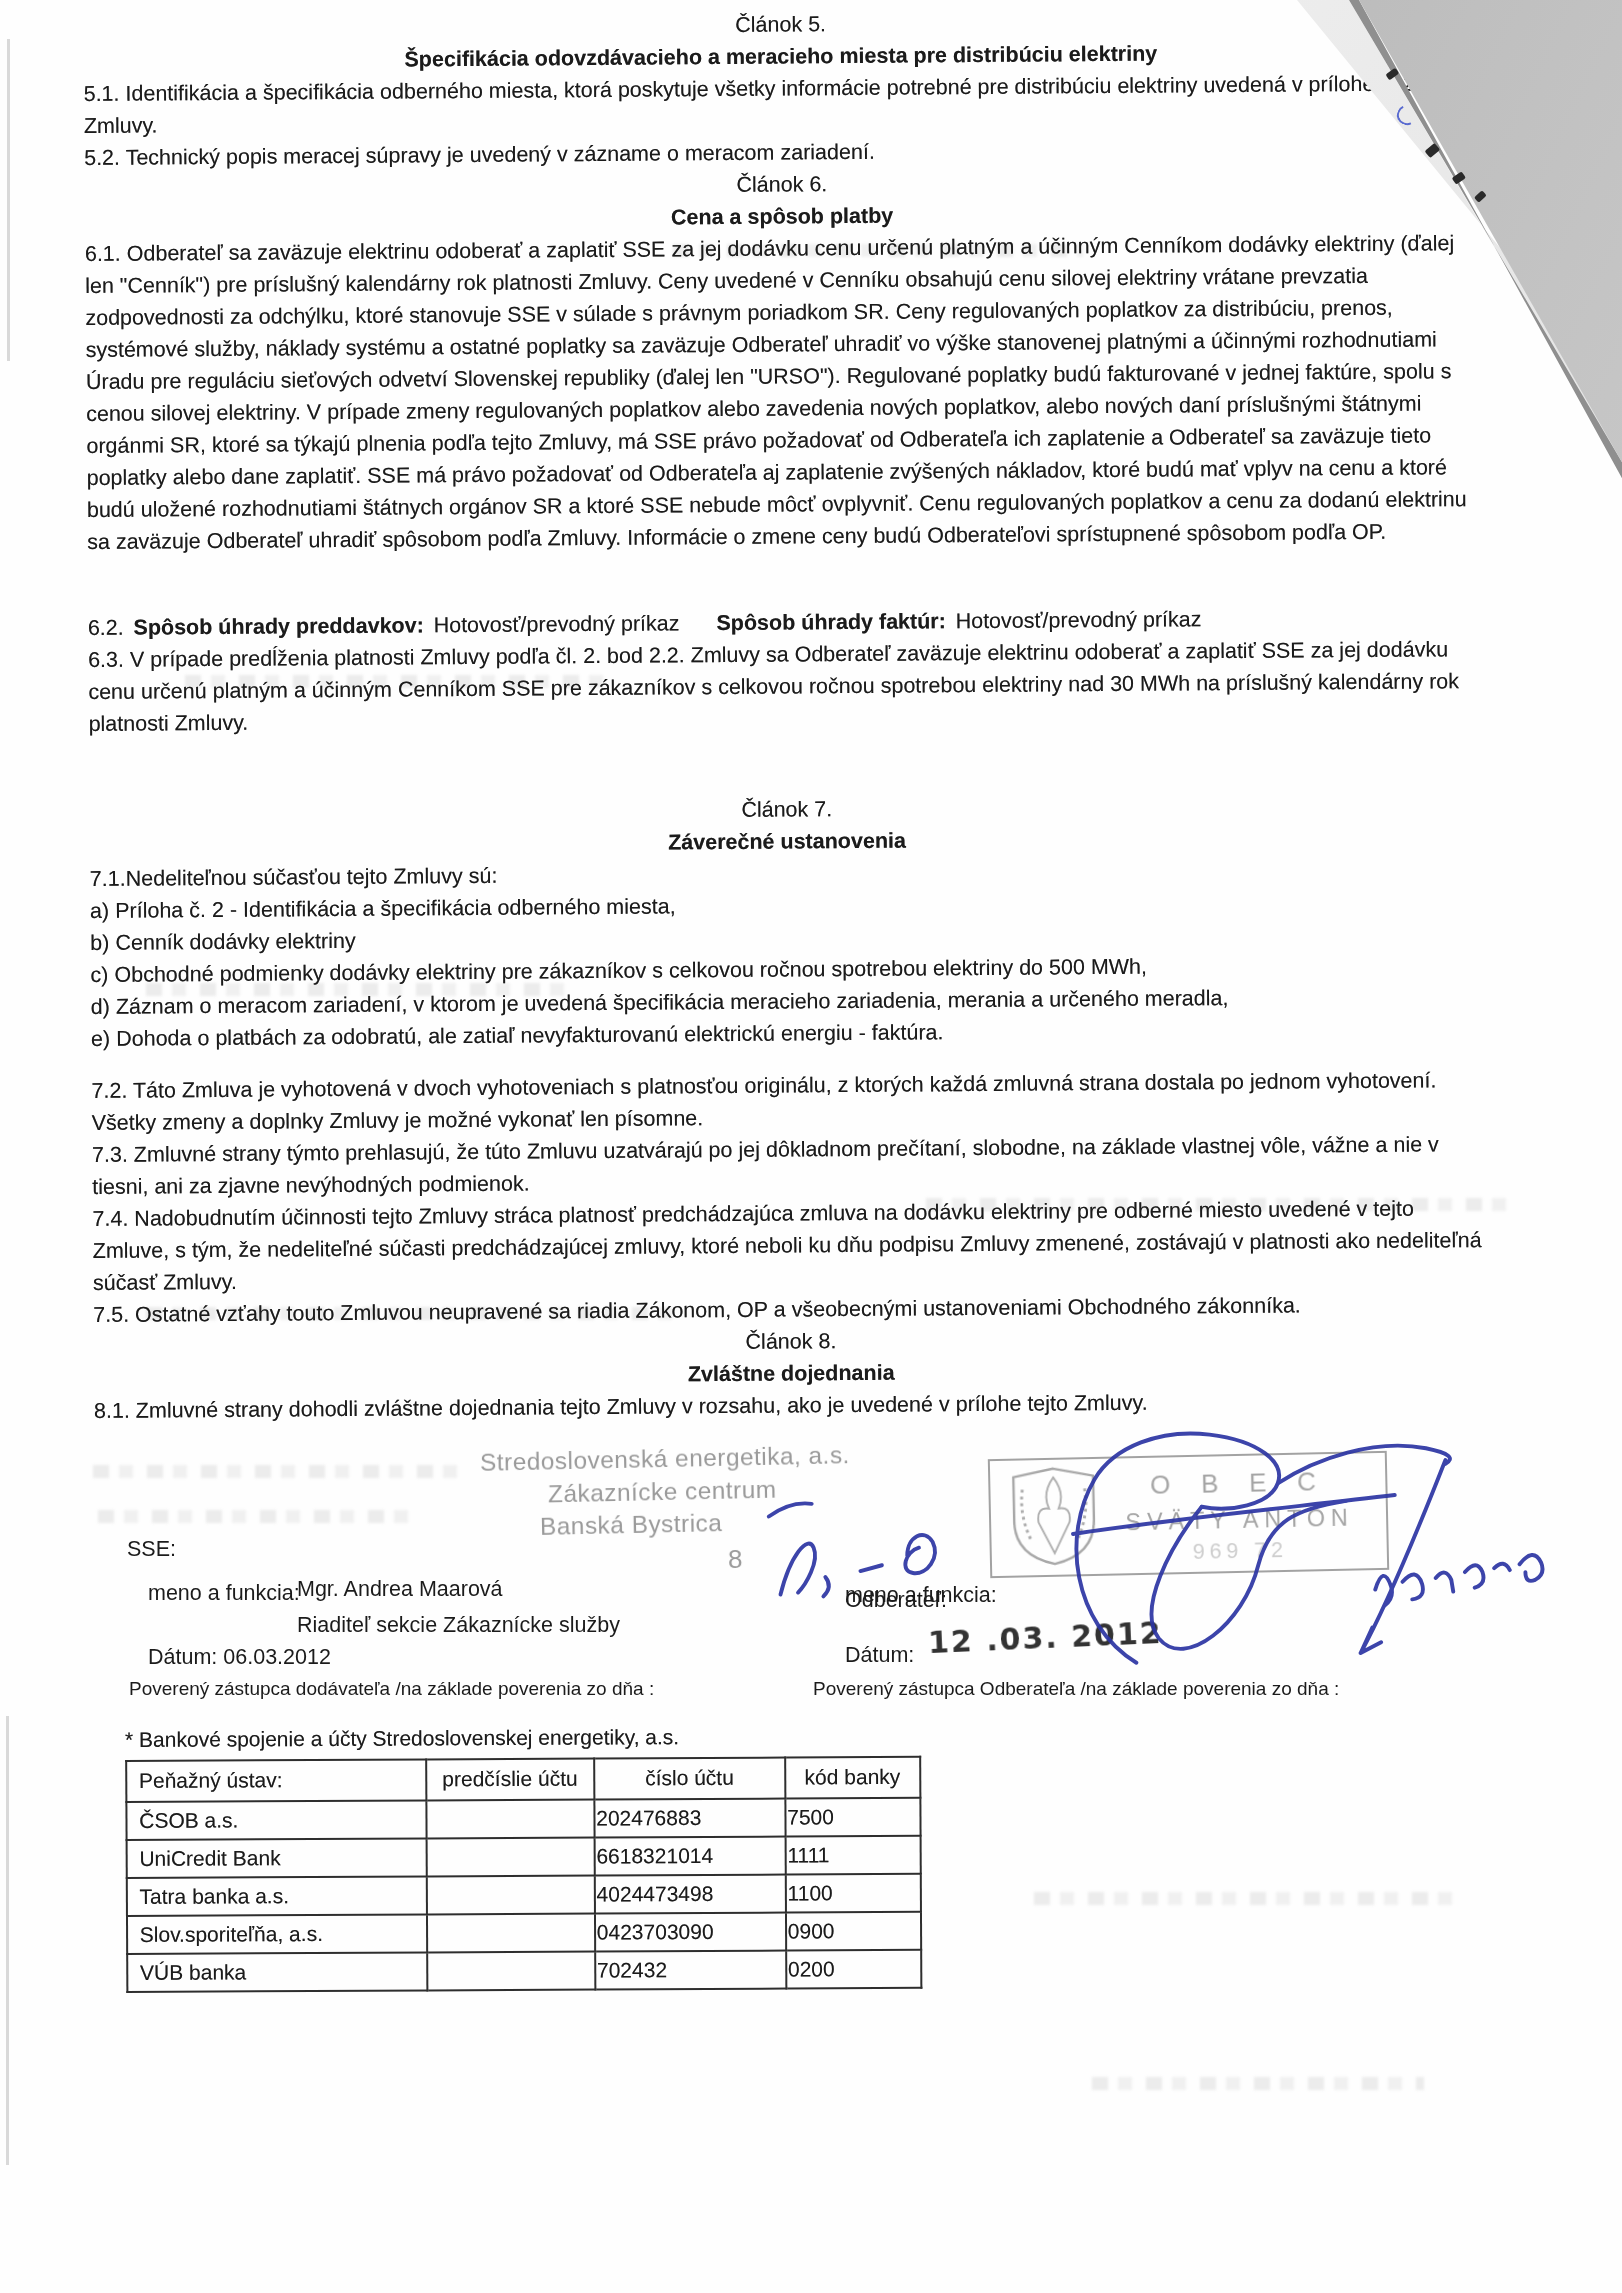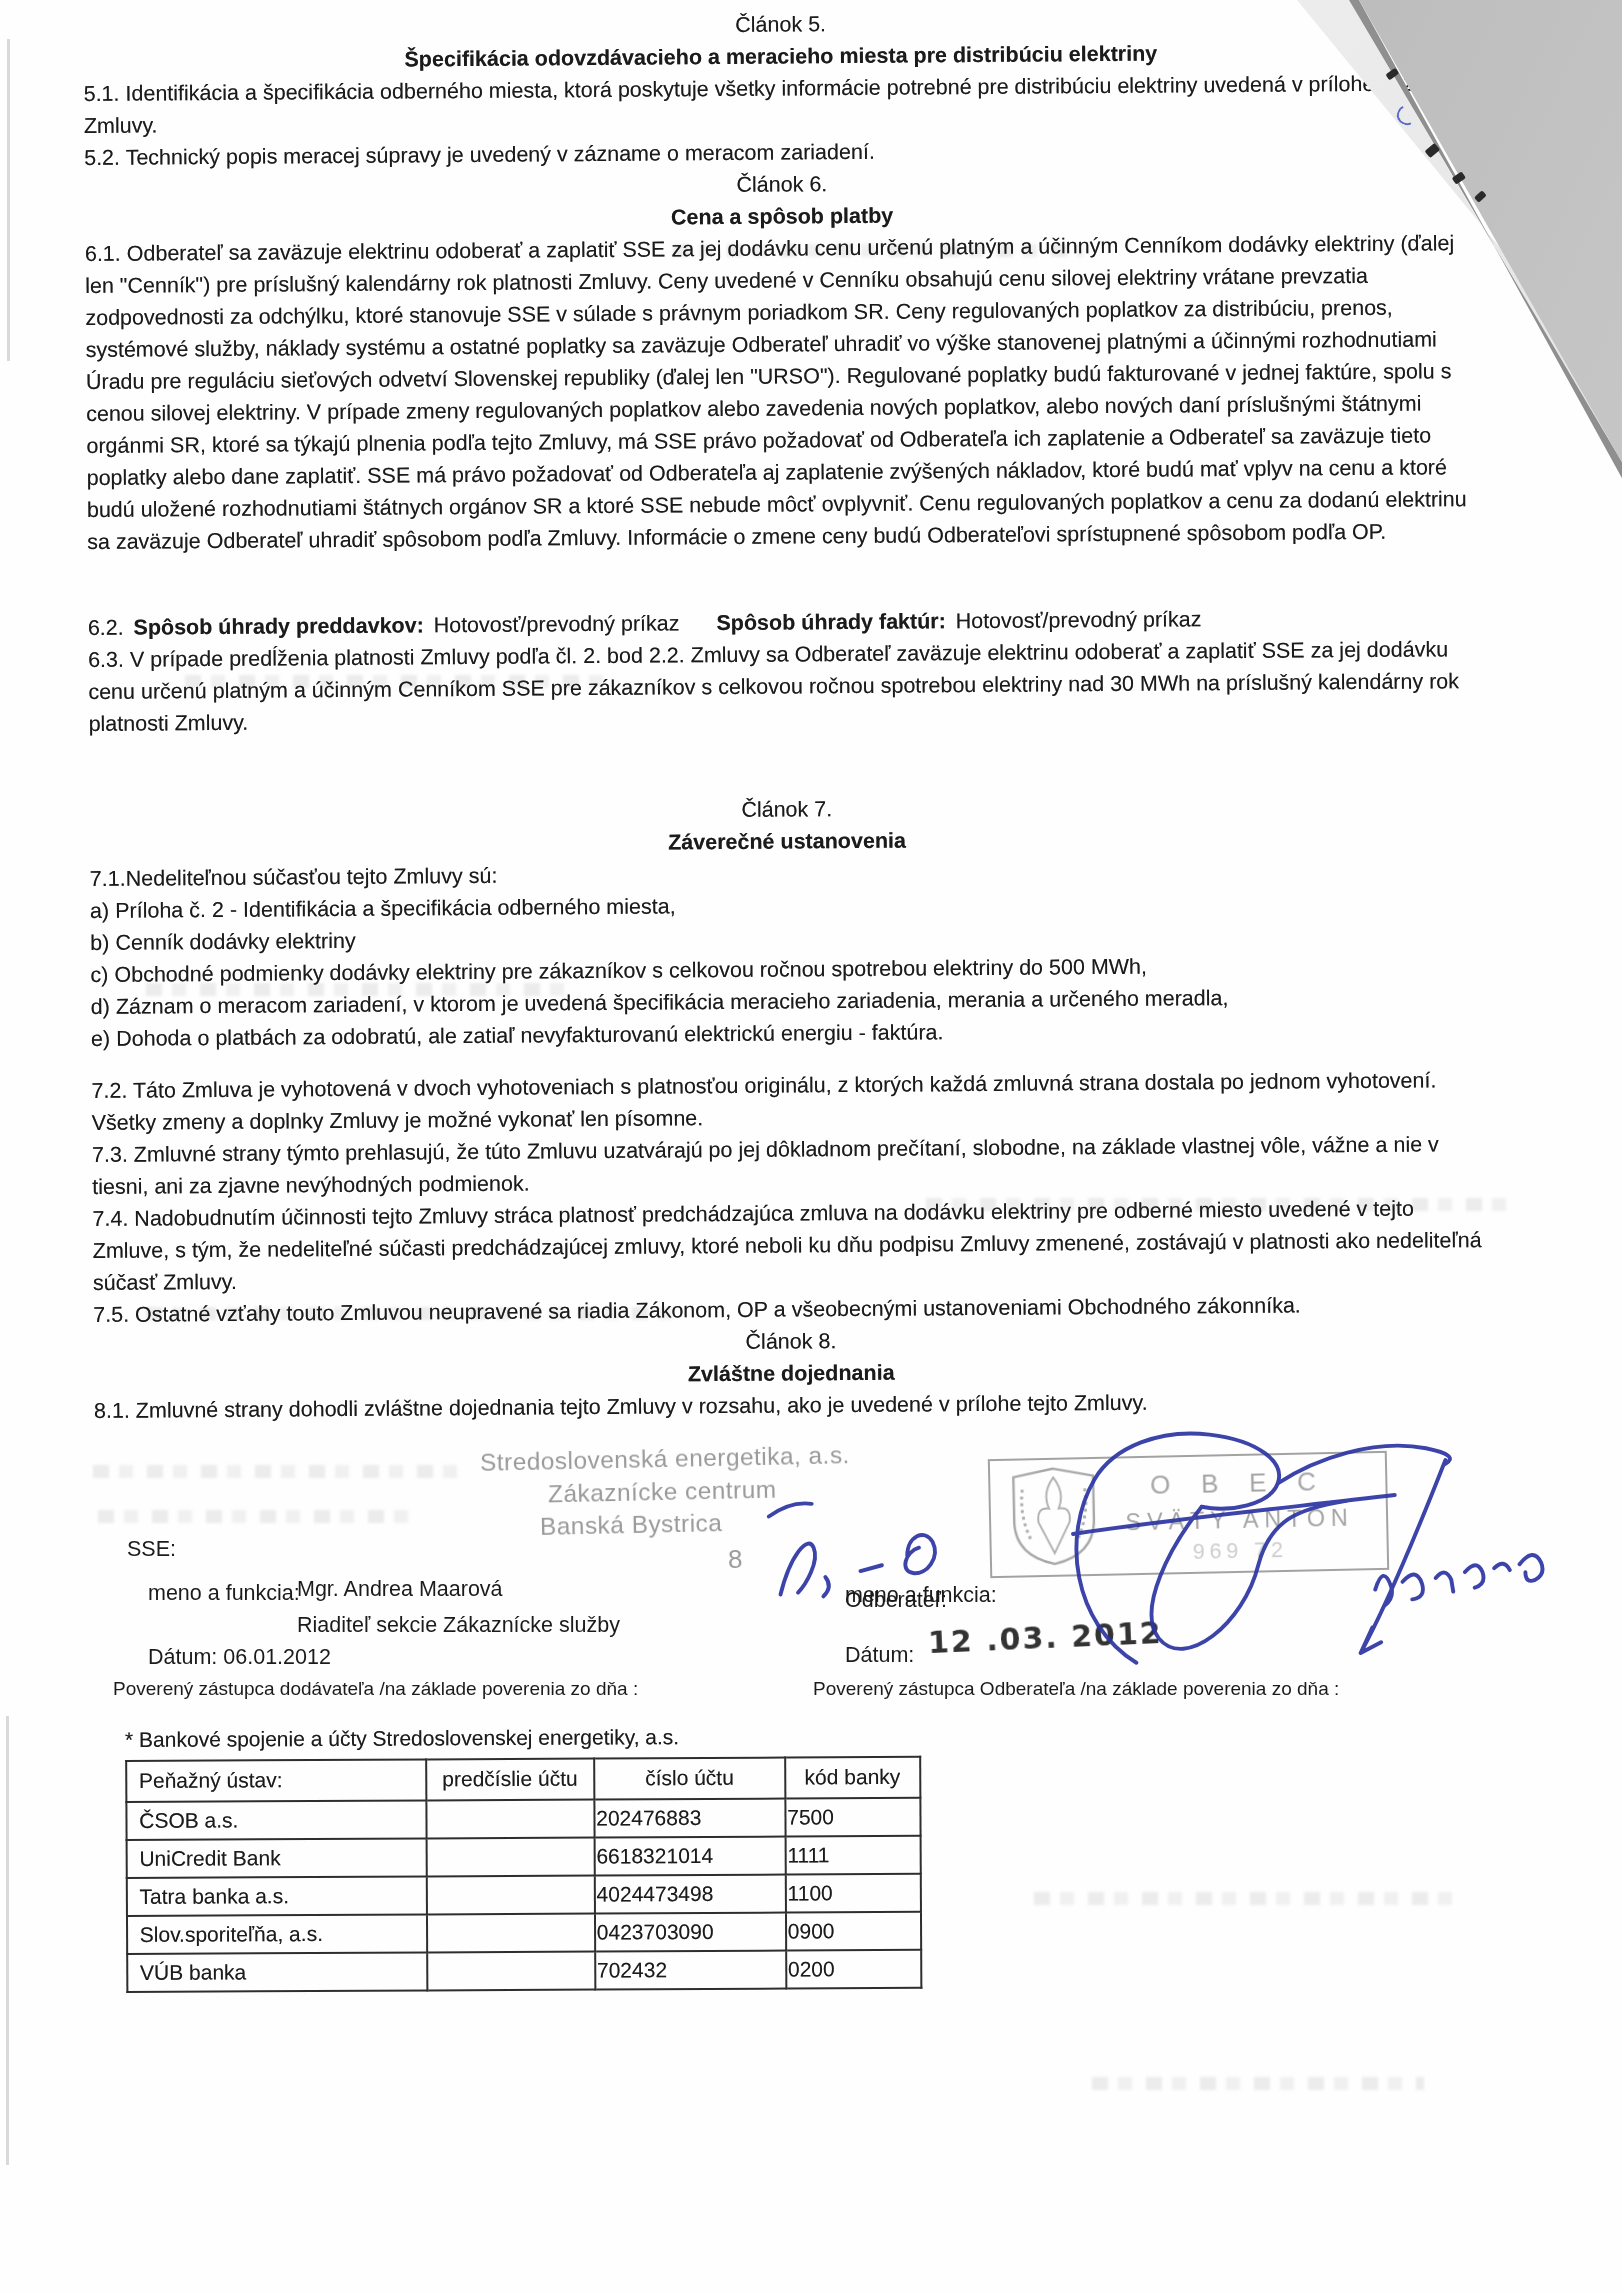--- a/index.html
+++ b/index.html
@@ -109,22 +109,22 @@
   <div class="sig">
     <div class="abs gray-stamp" style="left:480px;top:2px;">Stredoslovenská energetika, a.s.</div>
     <div class="abs gray-stamp" style="left:548px;top:35px;">Zákaznícke centrum</div>
     <div class="abs gray-stamp" style="left:540px;top:68px;">Banská Bystrica</div>
     <div class="abs gray-stamp" style="left:728px;top:101px;font-size:26px;">8</div>
 
     <div class="abs" style="left:127px;top:94px;">SSE:</div>
     <div class="abs" style="left:148px;top:138px;">meno a funkcia:</div>
     <div class="abs" style="left:297px;top:134px;">Mgr. Andrea Maarová</div>
     <div class="abs" style="left:297px;top:170px;">Riaditeľ sekcie Zákaznícke služby</div>
-    <div class="abs" style="left:148px;top:202px;"><span>Dátum:</span>&nbsp;<span>06.01.2012</span></div>
-    <div class="abs small-note" style="left:113px;top:235px;text-align:center;">Poverený zástupca dodávateľa /na základe poverenia zo dňa :</div>
+    <div class="abs" style="left:148px;top:202px;"><span>Dátum:</span>&nbsp;<span>06.03.2012</span></div>
+    <div class="abs small-note" style="left:129px;top:235px;text-align:center;">Poverený zástupca dodávateľa /na základe poverenia zo dňa :</div>
 
     <div class="abs" style="left:845px;top:105px;margin-top:40px;">Odberateľ:</div>
     <div class="abs" style="left:845px;top:140px;">meno a funkcia:</div>
     <div class="abs" style="left:845px;top:200px;">Dátum:</div>
     <div class="date-stamp">12 .03. 2012</div>
     <div class="abs small-note" style="left:813px;top:235px;">Poverený zástupca Odberateľa /na základe poverenia zo dňa :</div>
 
     <div class="obec-stamp">
       <svg width="98" height="105" viewBox="0 0 100 108" style="position:absolute;left:13.7px;top:3.9px;">
         <path d="M50 5 L91 13 V58 Q91 94 50 103 Q9 94 9 58 V13 Z" fill="none" stroke="#a8a8a8" stroke-width="2.5"></path>

